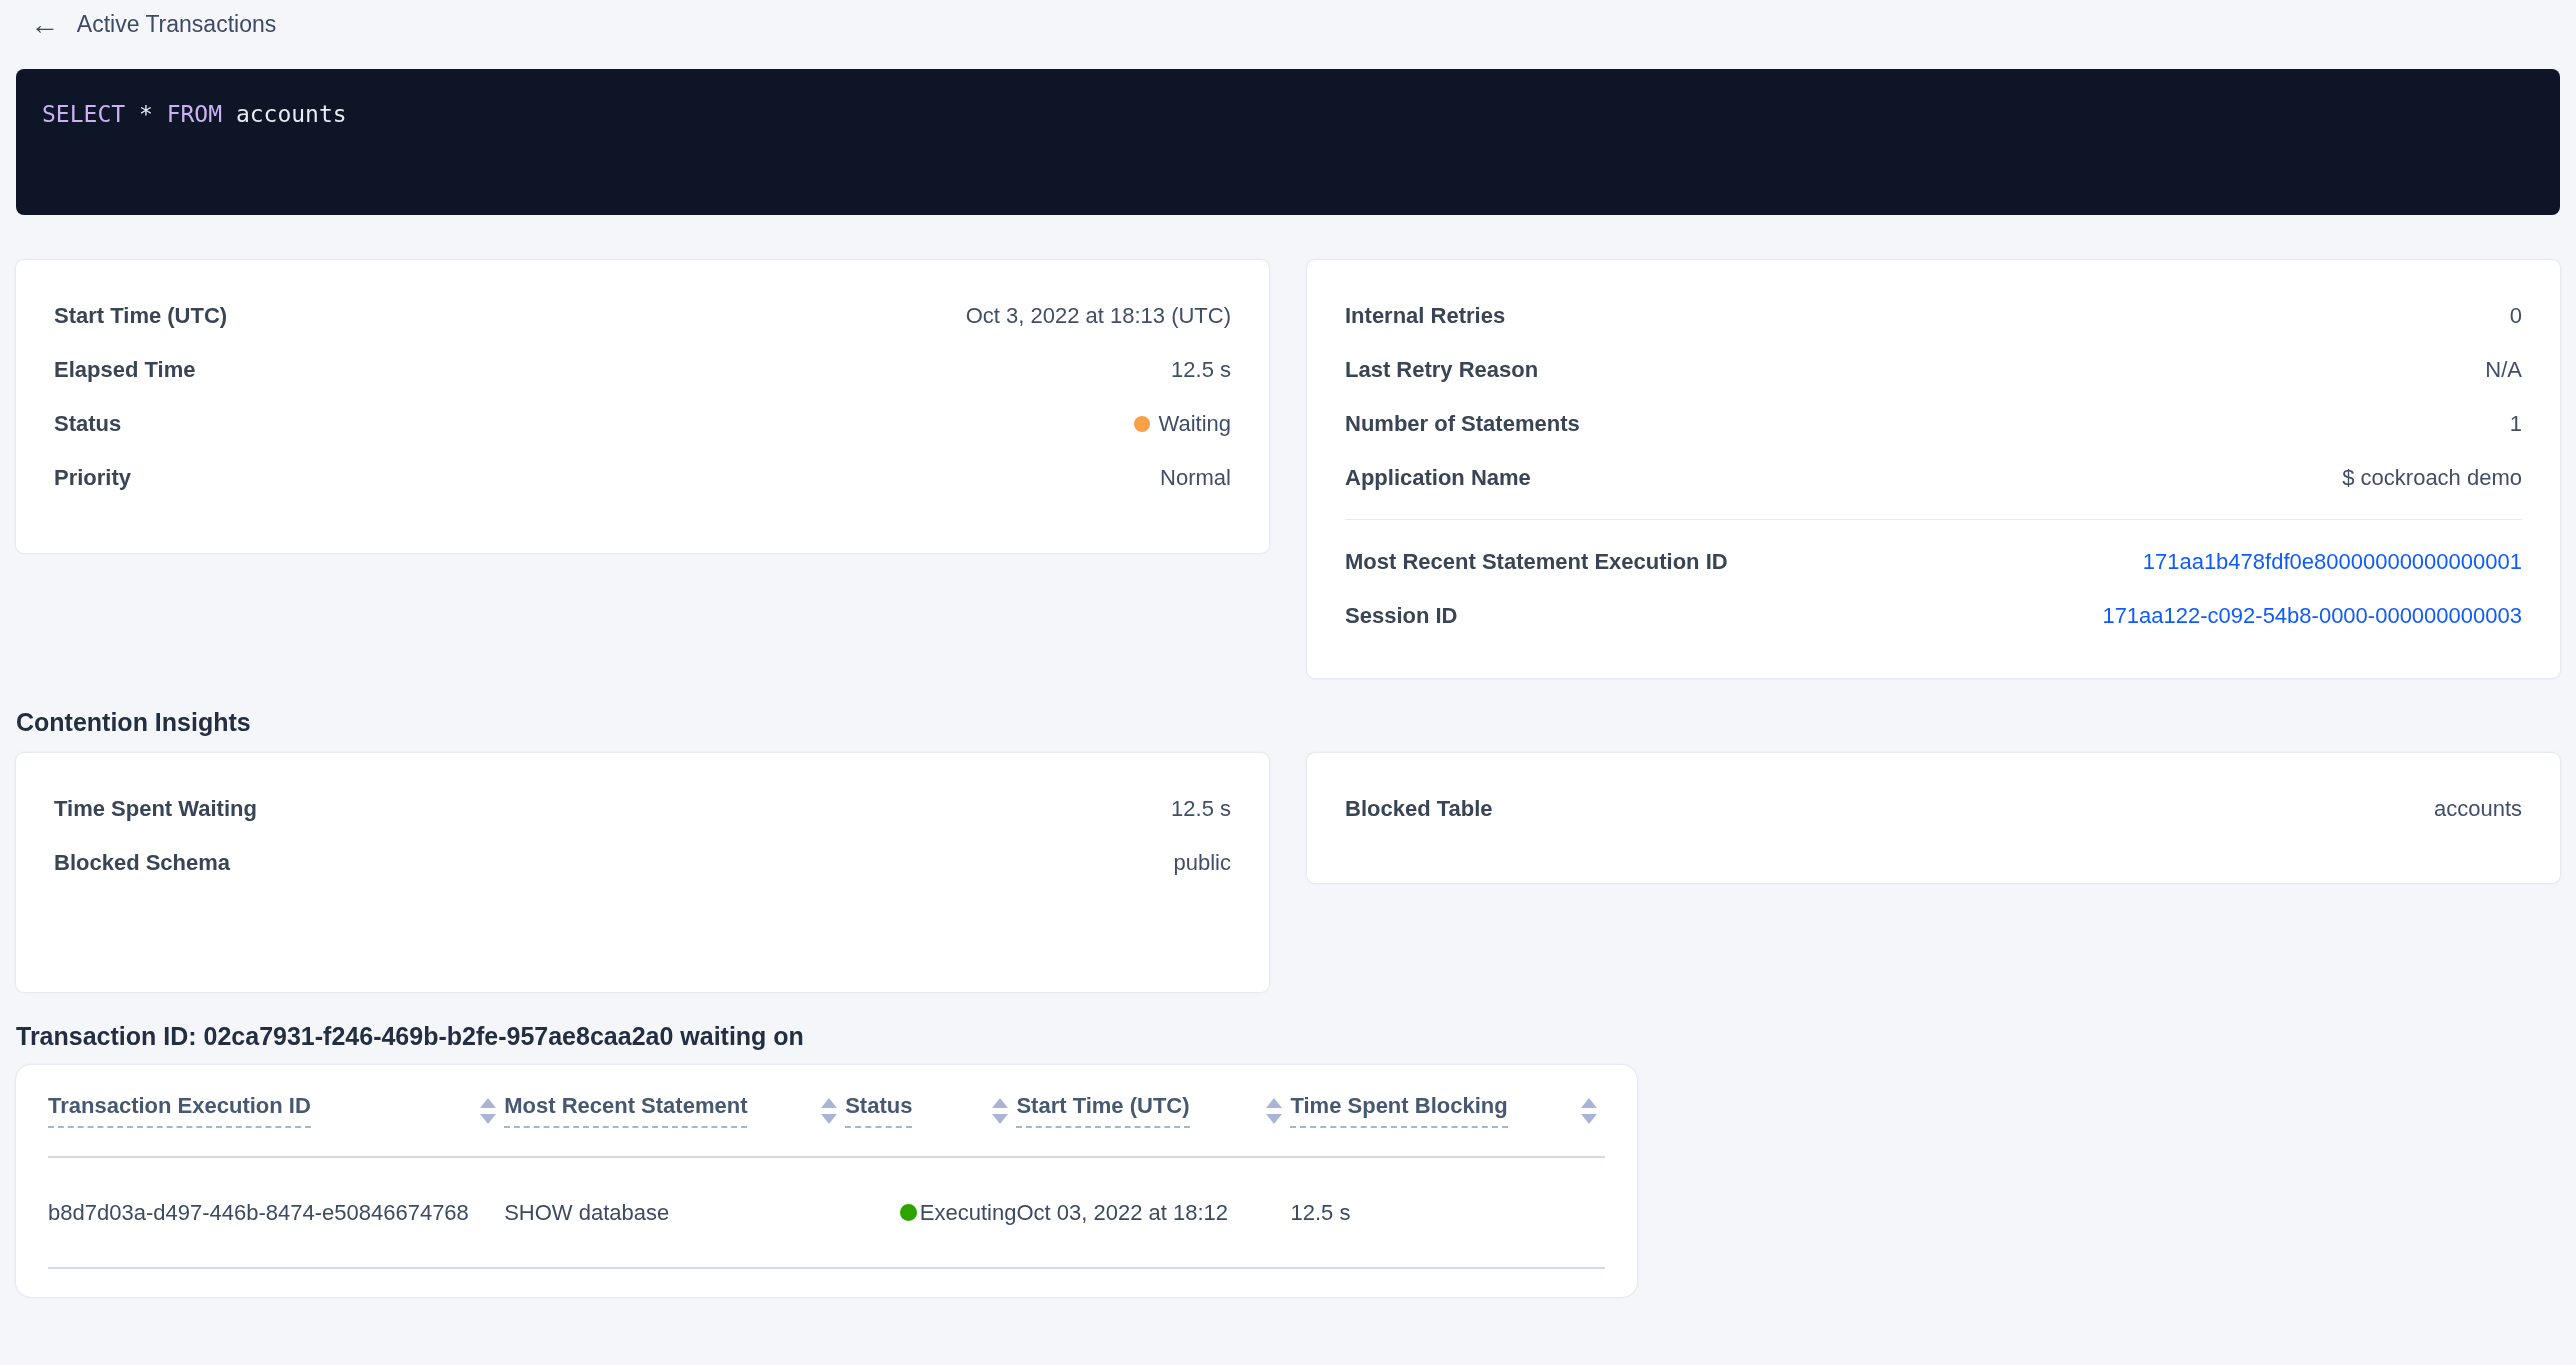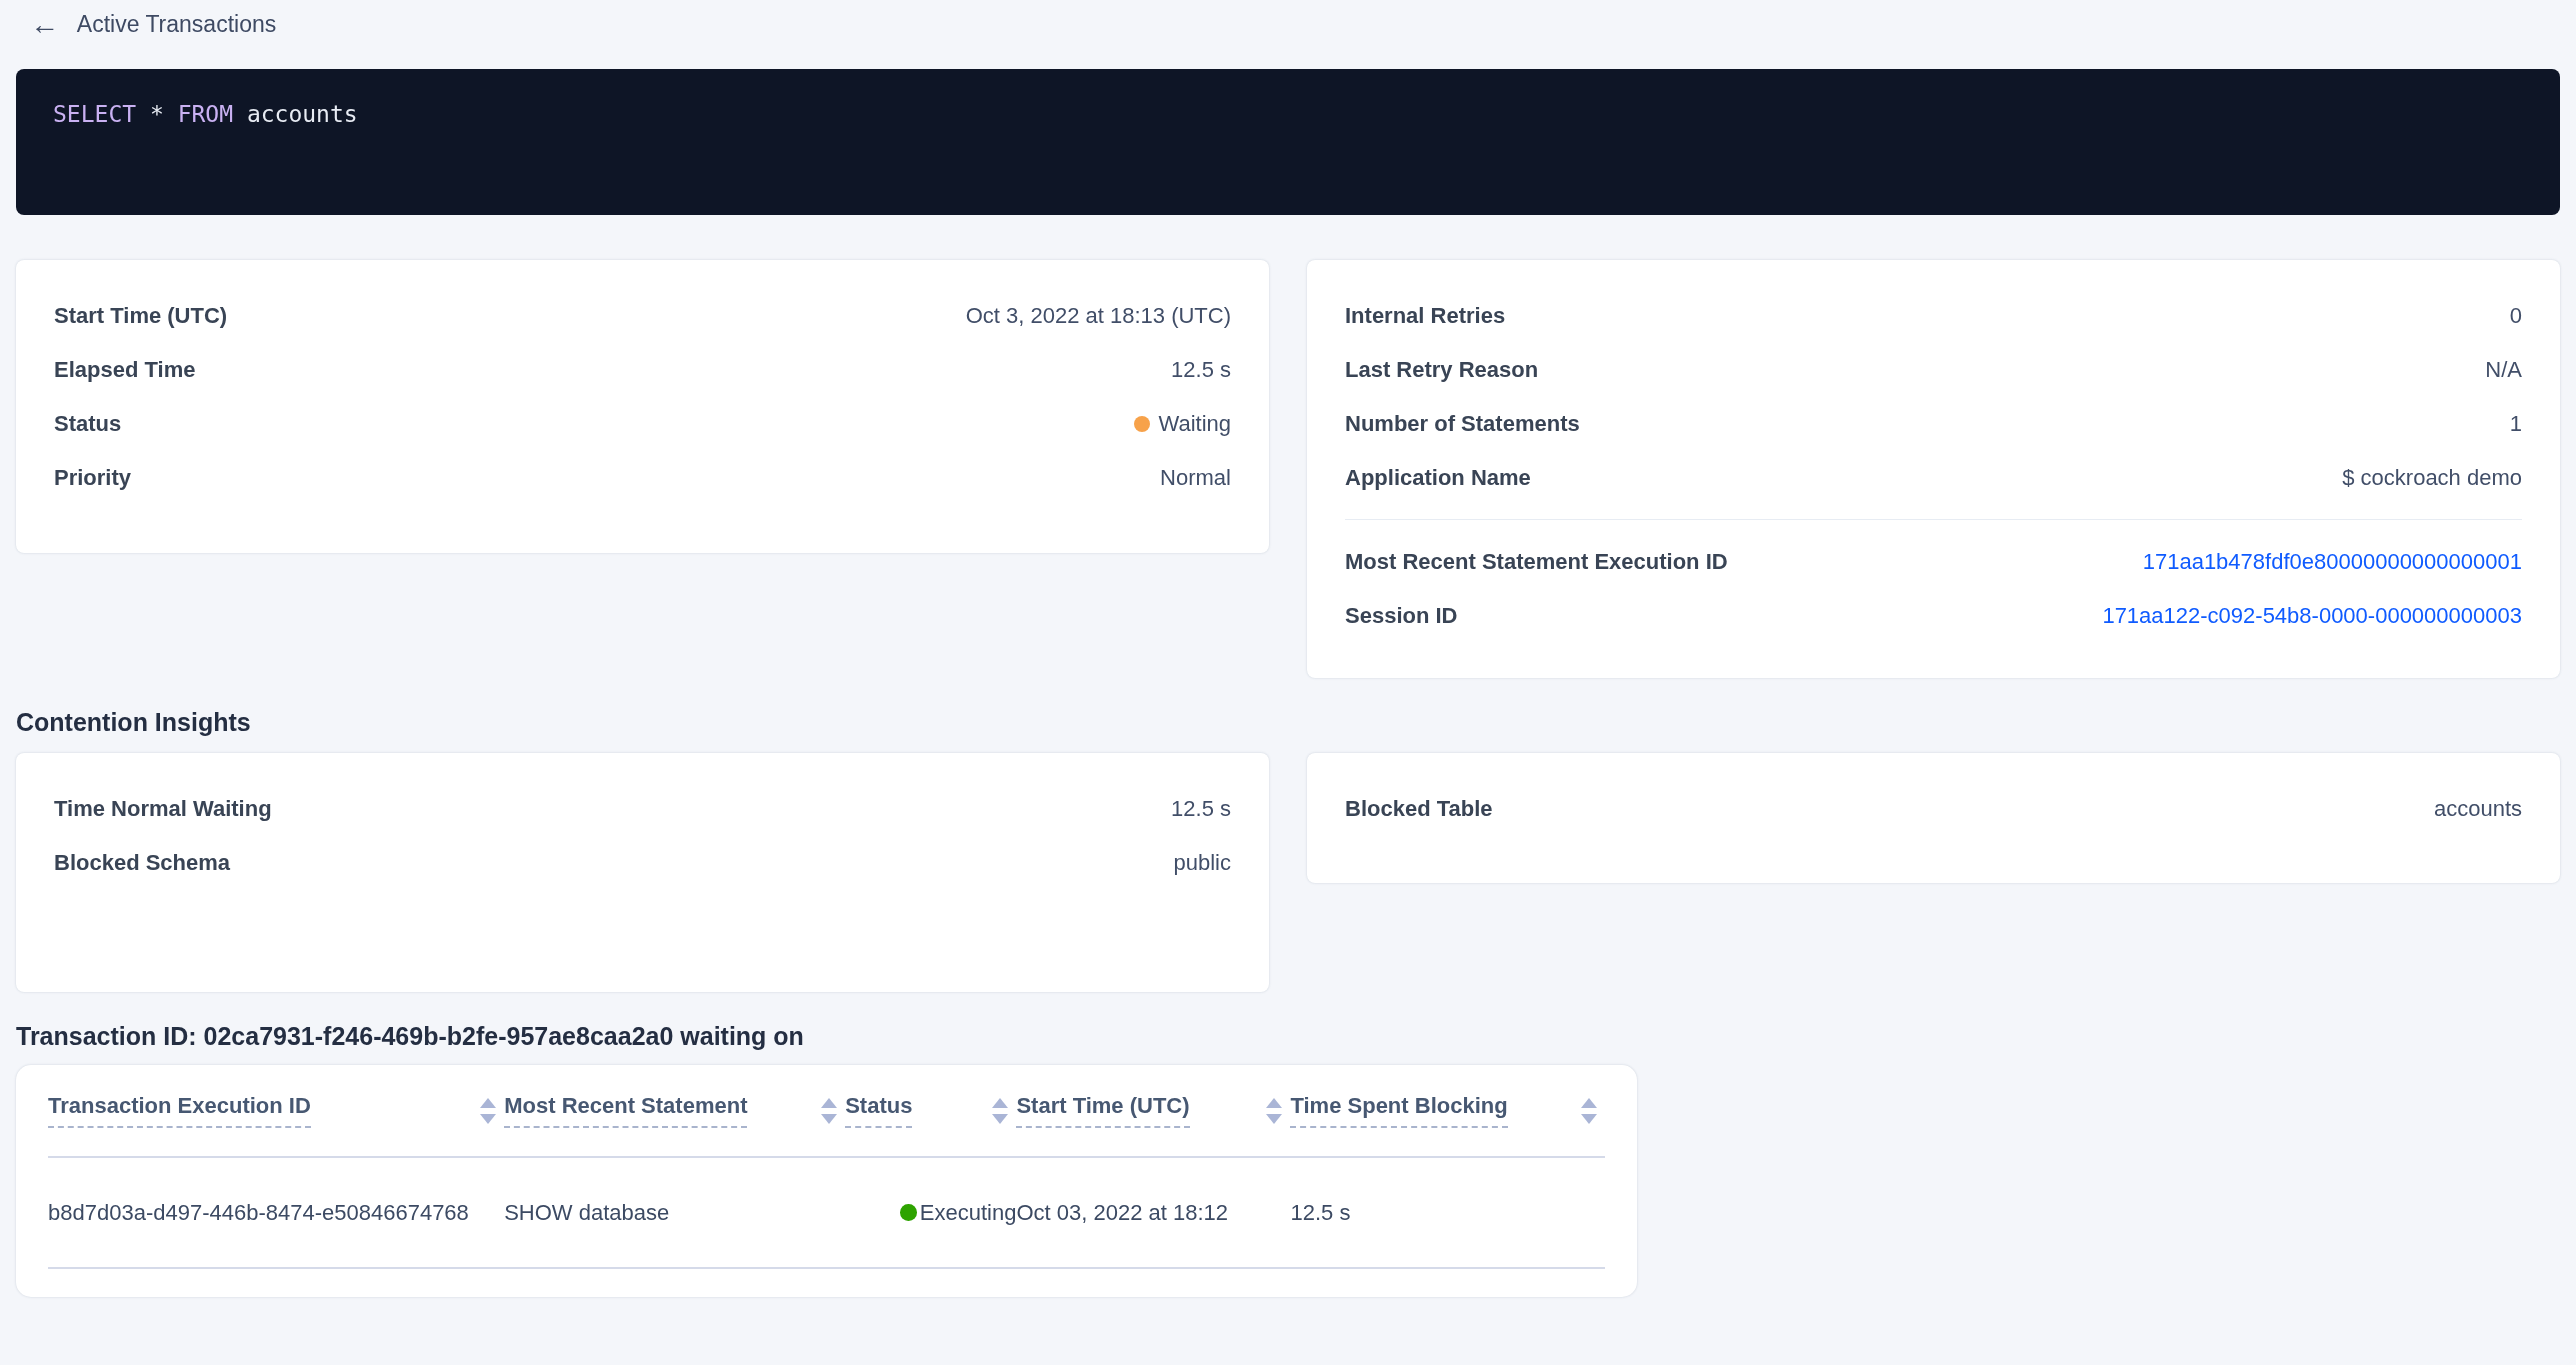--- a/index.html
+++ b/index.html
@@ -25,21 +25,21 @@
   .page-title {
     margin:19px 0 0 0;
     font-size:30px; line-height:35px; font-weight:700; color:#242e42;
     letter-spacing:0.2px;
   }
 
   
   .sql-box {
     margin-top:29px; height:146px; width:2544px;
     background:#0e1526; border-radius:8px;
-    padding:32px 37px;
+    padding:32px 26px;
   }
   .sql-line {
     font-family:"DejaVu Sans Mono","Liberation Mono",monospace;
     font-size:23px; line-height:27px; white-space:pre; color:#e7ebf3;
   }
   .sql-kw { color:#c9b1f2; }
 
   
   .cards-row { display:flex; gap:38px; margin-top:45px; align-items:flex-start; }
   .card {
@@ -165,21 +165,21 @@
     </div>
 
   </div>
 
   <h2 class="section-heading">Contention Insights</h2>
 
   <div class="cards-row contention">
 
     <div class="card h-contention-left">
       <div class="kv-row">
-        <span class="kv-label">Time Normal Waiting</span>
+        <span class="kv-label">Time Spent Waiting</span>
         <span class="kv-value">12.5 s</span>
       </div>
       <div class="kv-row">
         <span class="kv-label">Blocked Schema</span>
         <span class="kv-value">public</span>
       </div>
     </div>
 
     <div class="card h-contention-right">
       <div class="kv-row">

